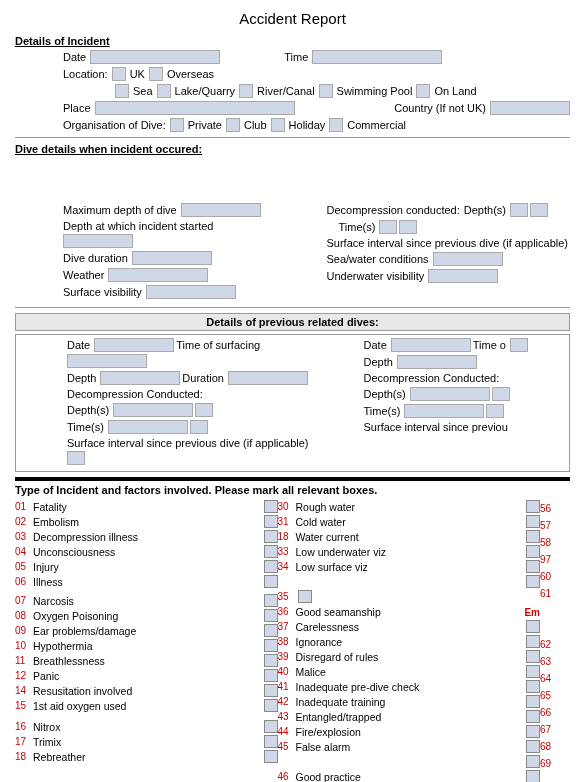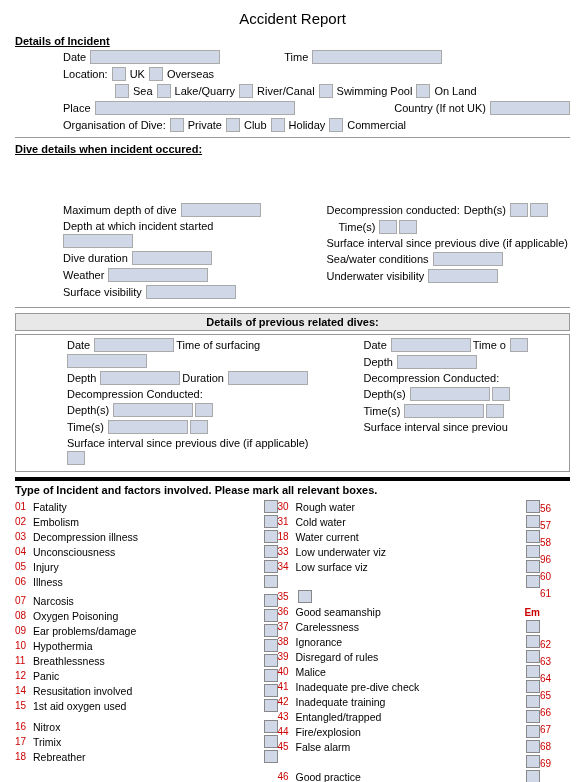--- a/index.html
+++ b/index.html
@@ -501,21 +501,21 @@
           <span class="incident-num">46</span>
           <span class="incident-label">Good practice</span>
           <span class="incident-check"></span>
         </div>
       </div>
 
     <div id="incident-far-right">
         <div class="right-num">56</div>
         <div class="right-num">57</div>
         <div class="right-num">58</div>
-        <div class="right-num">96</div>
+        <div class="right-num">97</div>
         <div class="right-num">60</div>
         <div class="right-num">61</div>
         <div class="right-num"></div>
         <div class="right-num"></div>
         <div class="right-num">62</div>
         <div class="right-num">63</div>
         <div class="right-num">64</div>
         <div class="right-num">65</div>
         <div class="right-num">66</div>
         <div class="right-num">67</div>

